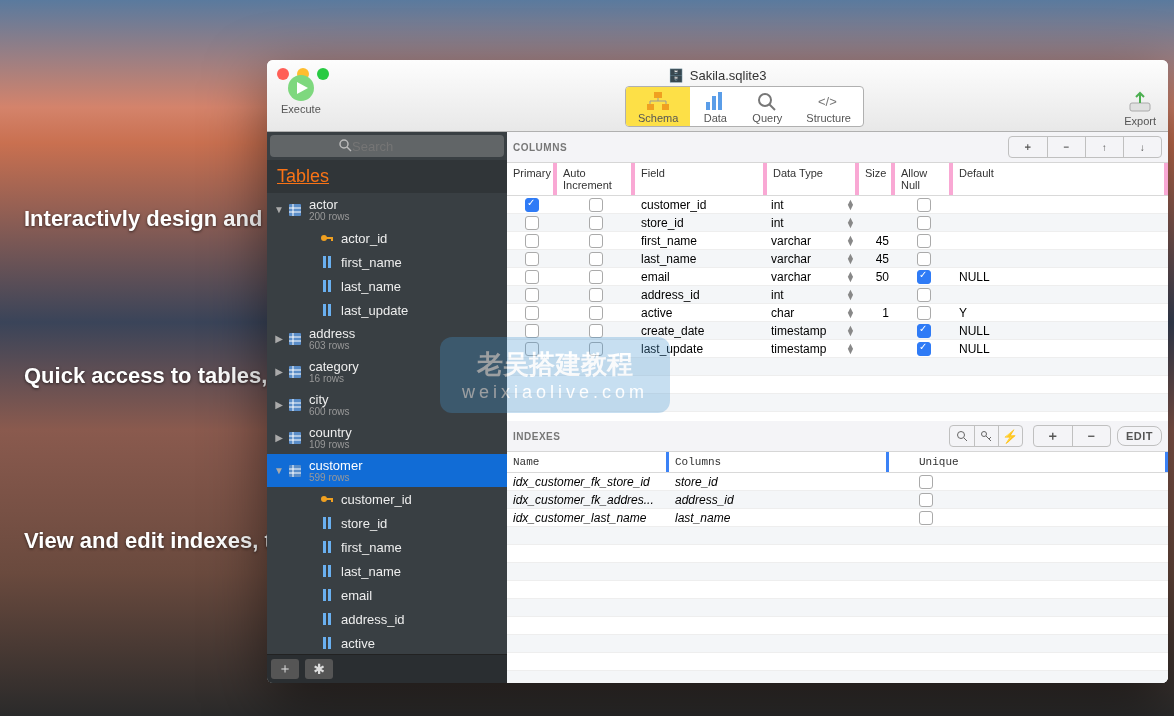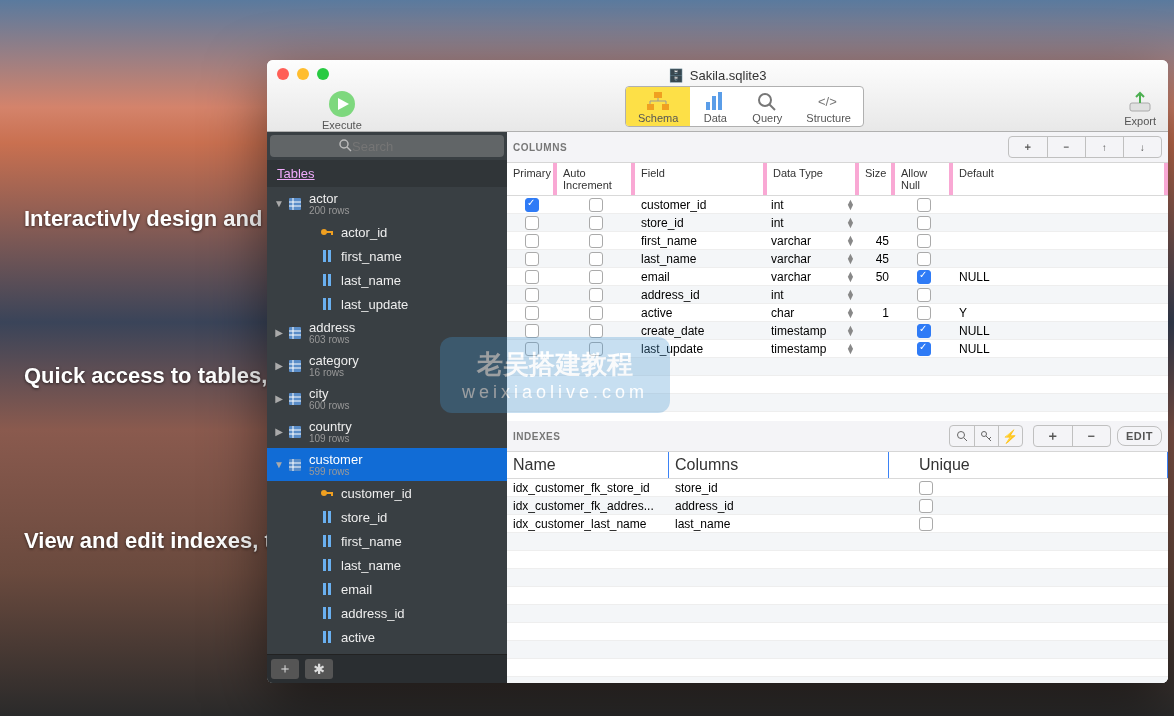--- a/index.html
+++ b/index.html
@@ -8,34 +8,34 @@
 .callout{position:absolute;color:#fff;font-size:22px;font-weight:600;text-shadow:0 1px 3px rgba(0,0,0,0.6);line-height:1.3;}
 .callout.c1{left:24px;top:205px;}
 .callout.c2{left:24px;top:362px;}
 .callout.c3{left:24px;top:527px;}
 .window{position:absolute;left:267px;top:60px;width:901px;height:623px;background:#f2f2f2;border-radius:6px;box-shadow:0 20px 60px rgba(0,0,0,0.5);overflow:hidden;display:flex;flex-direction:column;}
 .titlebar{height:72px;background:linear-gradient(180deg,#fdfdfd,#e8e8e8);border-bottom:1px solid #b0b0b0;position:relative;}
 .traffic{position:absolute;left:10px;top:8px;display:flex;gap:8px;}
 .traffic span{width:12px;height:12px;border-radius:50%;}
 .tred{background:#ff5f57;}.tyellow{background:#ffbd2e;}.tgreen{background:#28ca42;}
 .wtitle{position:absolute;left:50%;top:8px;transform:translateX(-50%);font-size:13px;color:#333;display:flex;align-items:center;gap:5px;}
-.tb{position:absolute;bottom:0;display:flex;flex-direction:column;align-items:center;font-size:11px;color:#555;margin-left:41px;}
+.tb{position:absolute;bottom:16px;display:flex;flex-direction:column;align-items:center;font-size:11px;color:#555;}
 .tb-execute{left:14px;}
 .tb-group{left:358px;bottom:4px;position:absolute;display:flex;gap:0;}
 .seg{display:flex;flex-direction:column;align-items:center;border:1px solid #b0b0b0;background:#fff;border-radius:4px;overflow:hidden;}
 .seg-item{display:flex;flex-direction:column;align-items:center;padding:3px 12px 2px;font-size:11px;color:#555;}
 .seg-item.active{background:#fde047;}
 .seg-row{display:flex;}
 .tb-export{right:12px;bottom:4px;position:absolute;display:flex;flex-direction:column;align-items:center;font-size:11px;color:#555;}
 .body{display:flex;flex:1;min-height:0;}
 .sidebar{width:240px;background:#393f43;color:#ddd;display:flex;flex-direction:column;}
 .search{margin:3px;position:relative;}
 .search input{width:100%;height:22px;border-radius:4px;border:none;background:#616567;color:#ccc;padding-left:82px;font-size:13px;}
 .search .sicon{position:absolute;left:68px;top:3px;color:#bbb;}
-.shead{background:#303538;padding:6px 10px;font-size:13px;color:#f0abfc;text-decoration:underline;}
+.shead{background:#303538;padding:6px 10px;font-size:18px;color:#f97316;text-decoration:underline;}
 .tree{flex:1;overflow:auto;}
 .trow{display:flex;align-items:center;padding:4px 6px;font-size:13px;color:#eee;}
 .trow.sel{background:#116cd6;color:#fff;}
 .trow.sub{padding-left:52px;}
 .trow .disc{width:12px;text-align:center;color:#aaa;font-size:10px;margin-right:2px;}
 .trow .ticon{width:16px;height:16px;margin-right:6px;display:inline-flex;align-items:center;justify-content:center;}
 .trow .sub-count{font-size:10px;color:#999;margin-left:0;display:block;line-height:1;}
 .trow .tflex{display:flex;flex-direction:column;}
 .sfooter{display:flex;gap:6px;padding:4px;background:#2a2e31;border-top:1px solid #222;}
 .sfooter button{width:28px;height:20px;background:#555;border:none;border-radius:3px;color:#ddd;font-size:14px;display:flex;align-items:center;justify-content:center;}
@@ -59,27 +59,27 @@
 .ck{width:14px;height:14px;border:1px solid #aaa;border-radius:3px;background:#fff;display:inline-block;vertical-align:middle;}
 .ck.on{background:#2f7bf6;border-color:#2f7bf6;position:relative;}
 .ck.on::after{content:"✓";color:#fff;font-size:10px;position:absolute;left:1px;top:-2px;}
 .stepper{color:#888;font-size:9px;line-height:5px;display:flex;flex-direction:column;}
 .idx{display:flex;flex-direction:column;flex:0 0 auto;}
 .idx-tools{margin-left:auto;display:flex;gap:0;align-items:center;}
 .idx-tools .pill{border:1px solid #c0c0c0;border-radius:8px;height:20px;padding:0 8px;display:flex;align-items:center;margin-left:6px;font-size:11px;color:#555;}
 .idx-tools .grp{display:flex;border:1px solid #c0c0c0;border-radius:4px;overflow:hidden;}
 .idx-tools .grp span{width:24px;height:20px;display:flex;align-items:center;justify-content:center;border-left:1px solid #c0c0c0;color:#555;font-size:13px;}
 .idx-tools .grp span:first-child{border-left:none;}
-.irow{display:flex;border-bottom:1px solid #eee;height:18px;align-items:center;}
+.irow{display:flex;border-bottom:1px solid #eee;height:18px;align-items:center;font-style:italic;}
 .irow:nth-child(even){background:#f4f6f8;}
 .i-n{width:162px;padding-left:6px;overflow:hidden;text-overflow:ellipsis;white-space:nowrap;}
 .i-c{width:220px;padding-left:6px;}
 .i-u{flex:1;padding-left:30px;}
 .ghead-i{display:flex;background:#fff;border-bottom:1px solid #d9d9d9;}
-.ghead-i div{font-size:16px;color:#333;padding:4px 6px;border-right:1px solid #3b82f6;}
+.ghead-i div{font-size:11px;color:#333;padding:4px 6px;border-right:3px solid #3b82f6;font-family:Liberation Mono, monospace;}
 .watermark{position:absolute;left:440px;top:337px;pointer-events:none;opacity:.5;}
 .watermark .badge{background:rgba(70,150,210,.6);border-radius:12px;padding:10px 22px;color:#fff;text-align:center;}
 .watermark .l1{font-size:26px;font-weight:700;}
 .watermark .l2{font-size:18px;letter-spacing:4px;}
 svg{display:block;}
 </style>
 </head>
 <body>
 
 <div class="bg"></div>

